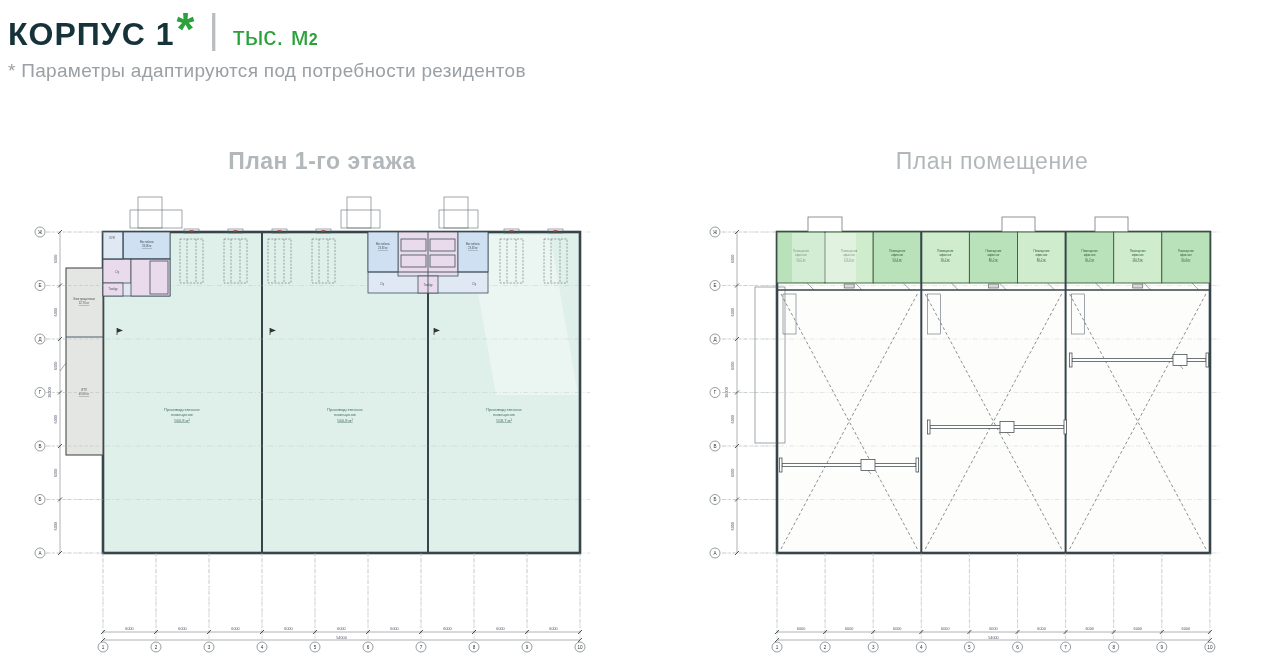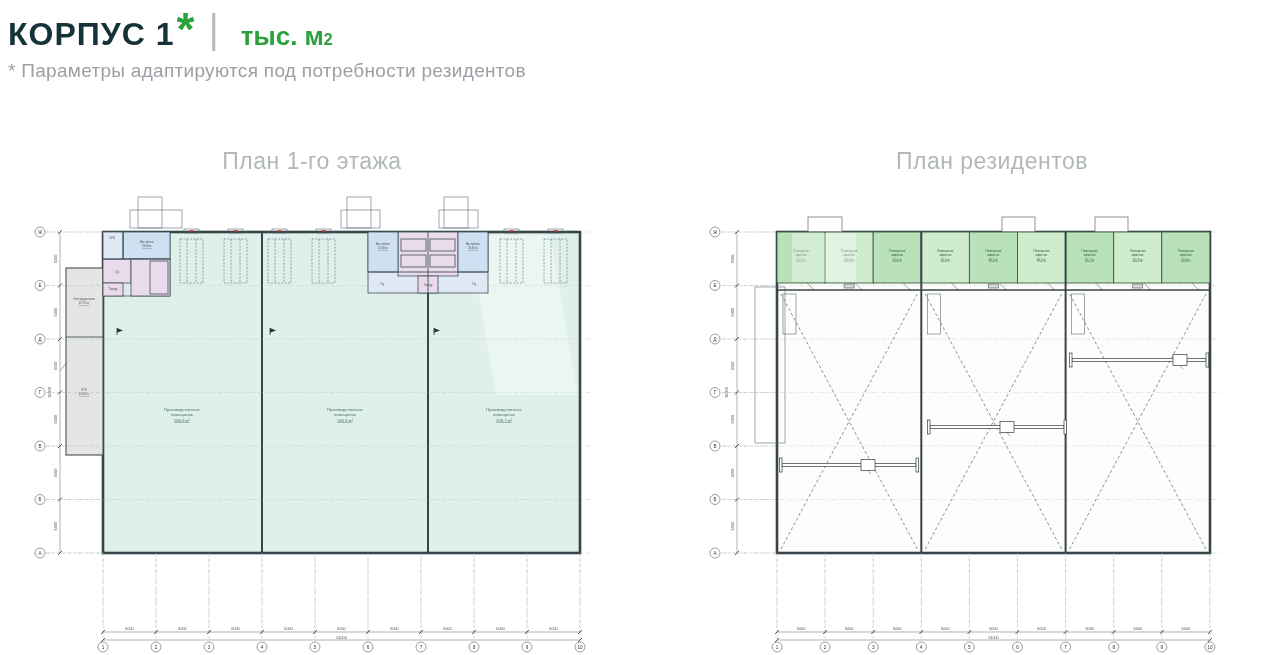--- a/index.html
+++ b/index.html
@@ -6,26 +6,26 @@
   body{width:1285px;height:655px;font-family:"Liberation Sans",sans-serif;}
   .page{position:relative;width:1285px;height:655px;background:#fff;overflow:hidden;}
 
   
   .header{position:absolute;left:8px;top:2px;}
   .title-row{display:flex;align-items:baseline;white-space:nowrap;}
   .title{font-size:32px;font-weight:700;color:#16333a;letter-spacing:1px;}
   .asterisk{font-size:46px;font-weight:700;color:#2aa13a;margin-left:2px;}
   .sep{font-size:40px;font-weight:300;color:#b9bdc0;margin:0 14px;transform:translateY(-2px);}
   .area-val{font-size:46px;font-weight:700;color:#2aa13a;}
-  .area-unit{font-size:26px;font-weight:700;color:#2aa13a;margin-left:8px;}
+  .area-unit{font-size:26px;font-weight:400;color:#2aa13a;}
   .area-sup{font-size:16px;font-weight:700;color:#2aa13a;vertical-align:14px;}
   .note{font-size:19px;color:#9aa0a5;margin-top:4px;letter-spacing:.3px;text-align:center;}
 
   .plan-title{position:absolute;top:148px;font-size:23px;color:#b2b7ba;text-align:center;letter-spacing:.5px;}
-  #plan-title-left{left:32px;width:560px;}
+  #plan-title-left{left:42px;width:560px;font-weight:bold;}
   #plan-title-right{left:712px;width:560px;}
 
   .plan{position:absolute;top:195px;}
   #plan-left{left:30px;width:615px;height:460px;}
   #plan-right{left:700px;width:585px;height:460px;}
   .plan svg{display:block;width:100%;height:100%;}
 
   
   svg text{font-family:"Liberation Sans",sans-serif;}
   .dash{stroke:#c6cbcd;stroke-width:.55;stroke-dasharray:5 2 1.2 2;fill:none;}
@@ -71,21 +71,21 @@
       <span class="title">КОРПУС 1</span>
         <span class="asterisk">*</span>
       <span class="sep">|</span>
       <span class="area-unit">тыс. м</span>
         <sup class="area-sup">2</sup>
     </div>
     <div class="note">* Параметры адаптируются под потребности резидентов</div>
   </div>
 
   <div class="plan-title" id="plan-title-left">План 1-го этажа</div>
-  <div class="plan-title" id="plan-title-right">План резидентов</div>
+  <div class="plan-title" id="plan-title-right">План помещение</div>
 
   <div class="plan" id="plan-left">
       <svg viewBox="0 0 615 460" xmlns="http://www.w3.org/2000/svg">
         <defs>
     <pattern id="rungsH" width="4" height="3.1" patternUnits="userSpaceOnUse">
             <rect width="4" height="3.1" fill="#fff"></rect>
             <line x1="0" y1="0.7" x2="4" y2="0.7" stroke="#444" stroke-width="0.5"></line>
           </pattern>
     <pattern id="rungsV" width="3.1" height="4" patternUnits="userSpaceOnUse">
             <rect width="3.1" height="4" fill="#fff"></rect>

